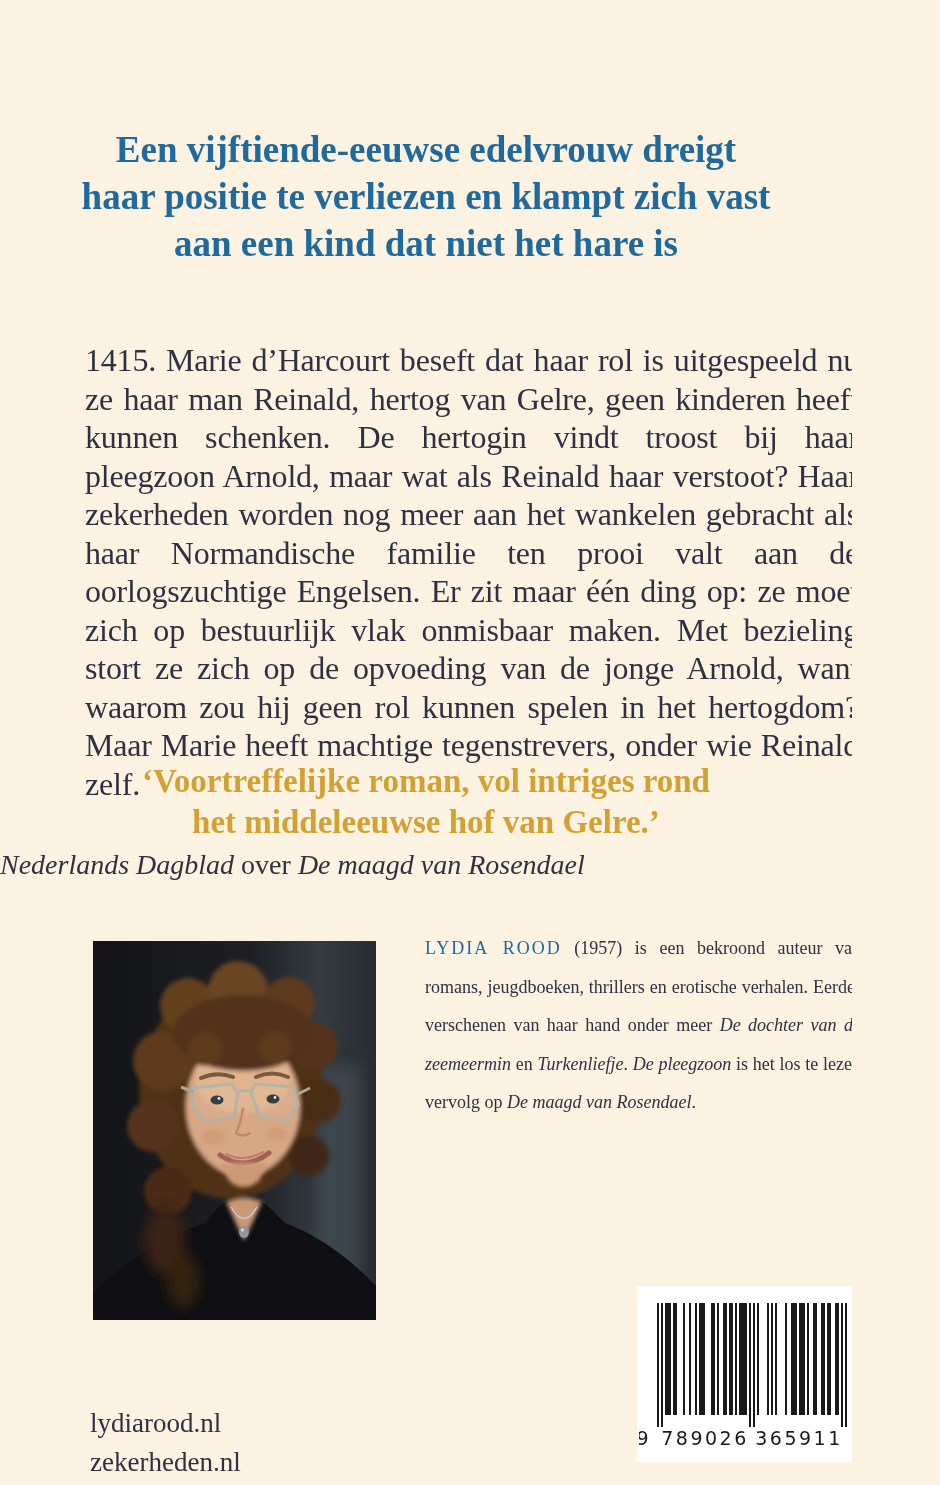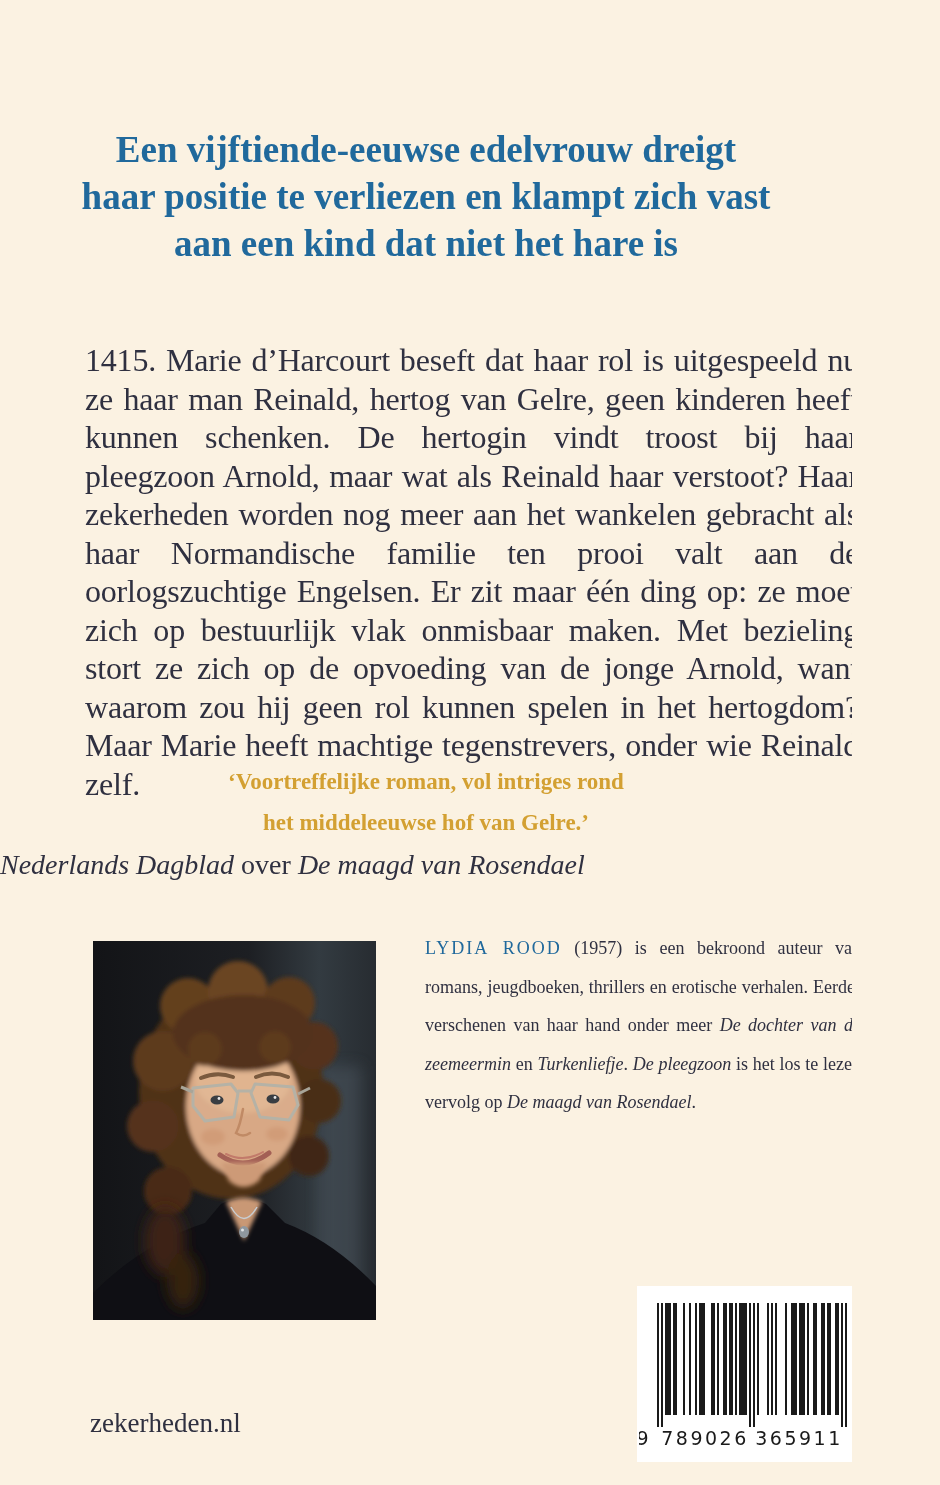--- a/index.html
+++ b/index.html
@@ -30,21 +30,21 @@
     top: 293px; left: 85px; width: 774px;
     font-size: 32px;
     line-height: 38.5px;
     text-align: justify;
     letter-spacing: -0.2px;
   }
   .quote {
     position: absolute;
     top: 713px; left: 0; width: 100%;
     text-align: center;
-    font-size: 23px;
+    font-size: 33px;
     line-height: 41px;
     font-weight: bold;
     color: #d3a032;
     white-space: pre-line;
   }
   .attribution {
     position: absolute;
     top: 801px; left: 0; width: 100%;
     font-size: 28px;
   }
@@ -217,16 +217,17 @@
         <rect x="198" y="4" width="2" height="112"></rect>
         <rect x="202" y="4" width="2" height="124"></rect>
         <rect x="206" y="4" width="2" height="124"></rect>
         <text class="bcd" x="12" y="146" text-anchor="end">9</text>
         <text class="bcd" x="66" y="146" text-anchor="middle">789026</text>
         <text class="bcd" x="160" y="146" text-anchor="middle">365911</text>
       </svg>
   </div>
 
   <div class="links">
+    <div>lydiarood.nl</div>
     <div>zekerheden.nl</div>
   </div>
 
 </div>
 
 </body></html>

